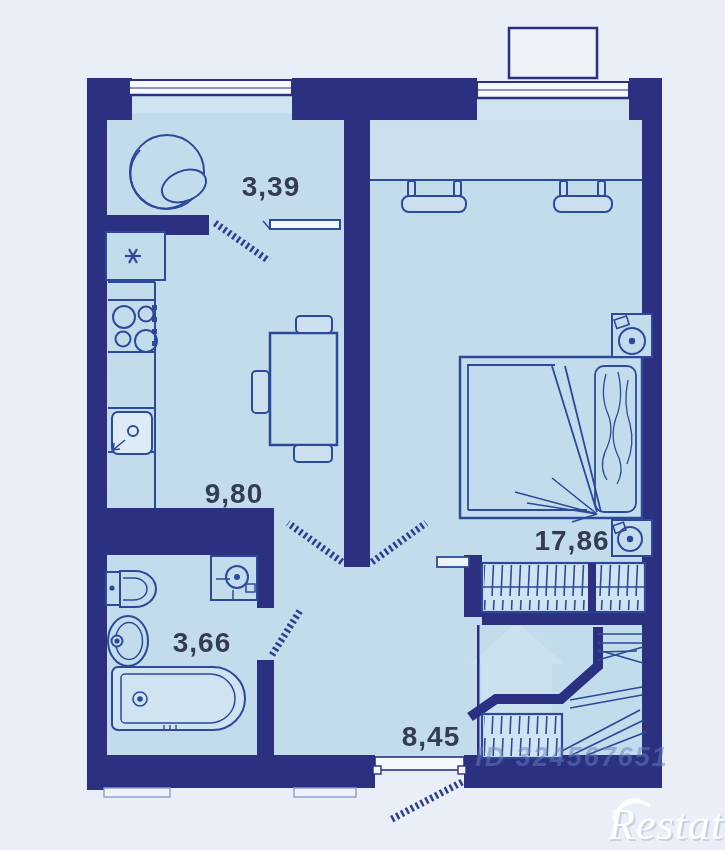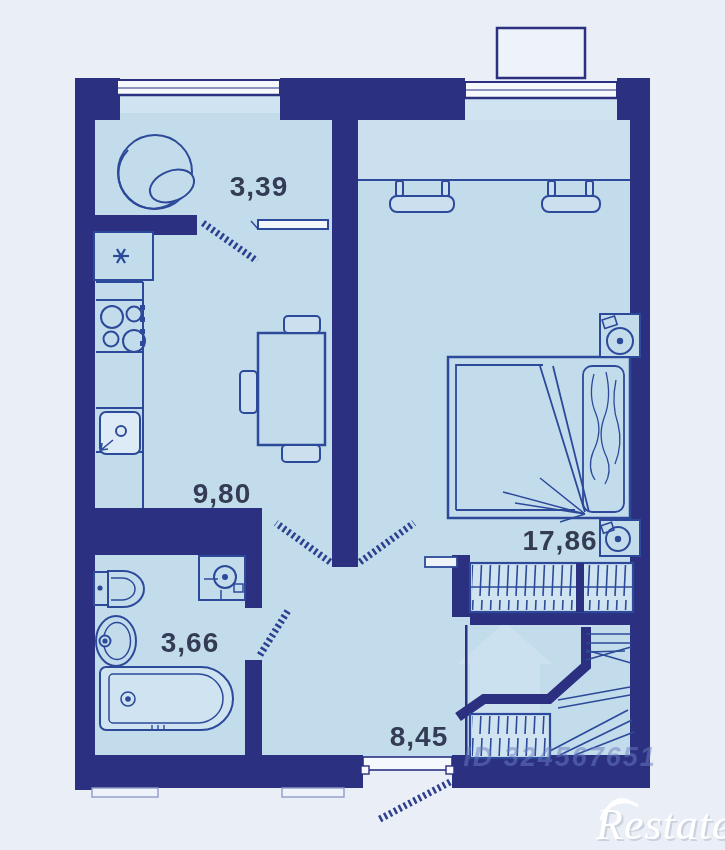--- a/index.html
+++ b/index.html
@@ -1,21 +1,21 @@
 <!DOCTYPE html>
 <html><head>
 <meta charset="utf-8">
 <style>
   html,body{margin:0;padding:0;}
   body{
     width:725px;height:850px;overflow:hidden;
     background:#e9eef7;
     font-family:"Liberation Sans", sans-serif;
   }
-  .stage{position:relative;width:641px;height:850px;}
+  .stage{position:relative;width:641px;height:850px;padding-left:12px;}
   svg{display:block;}
   text.area-label{
     font-family:"Liberation Sans", sans-serif;
     font-size:28px;font-weight:600;fill:#333b55;letter-spacing:1px;
   }
   text.wm-id{
     font-family:"Liberation Sans", sans-serif;
     font-size:27px;font-weight:700;font-style:italic;
     fill:#6a7ec0;opacity:.5;letter-spacing:2px;
   }

